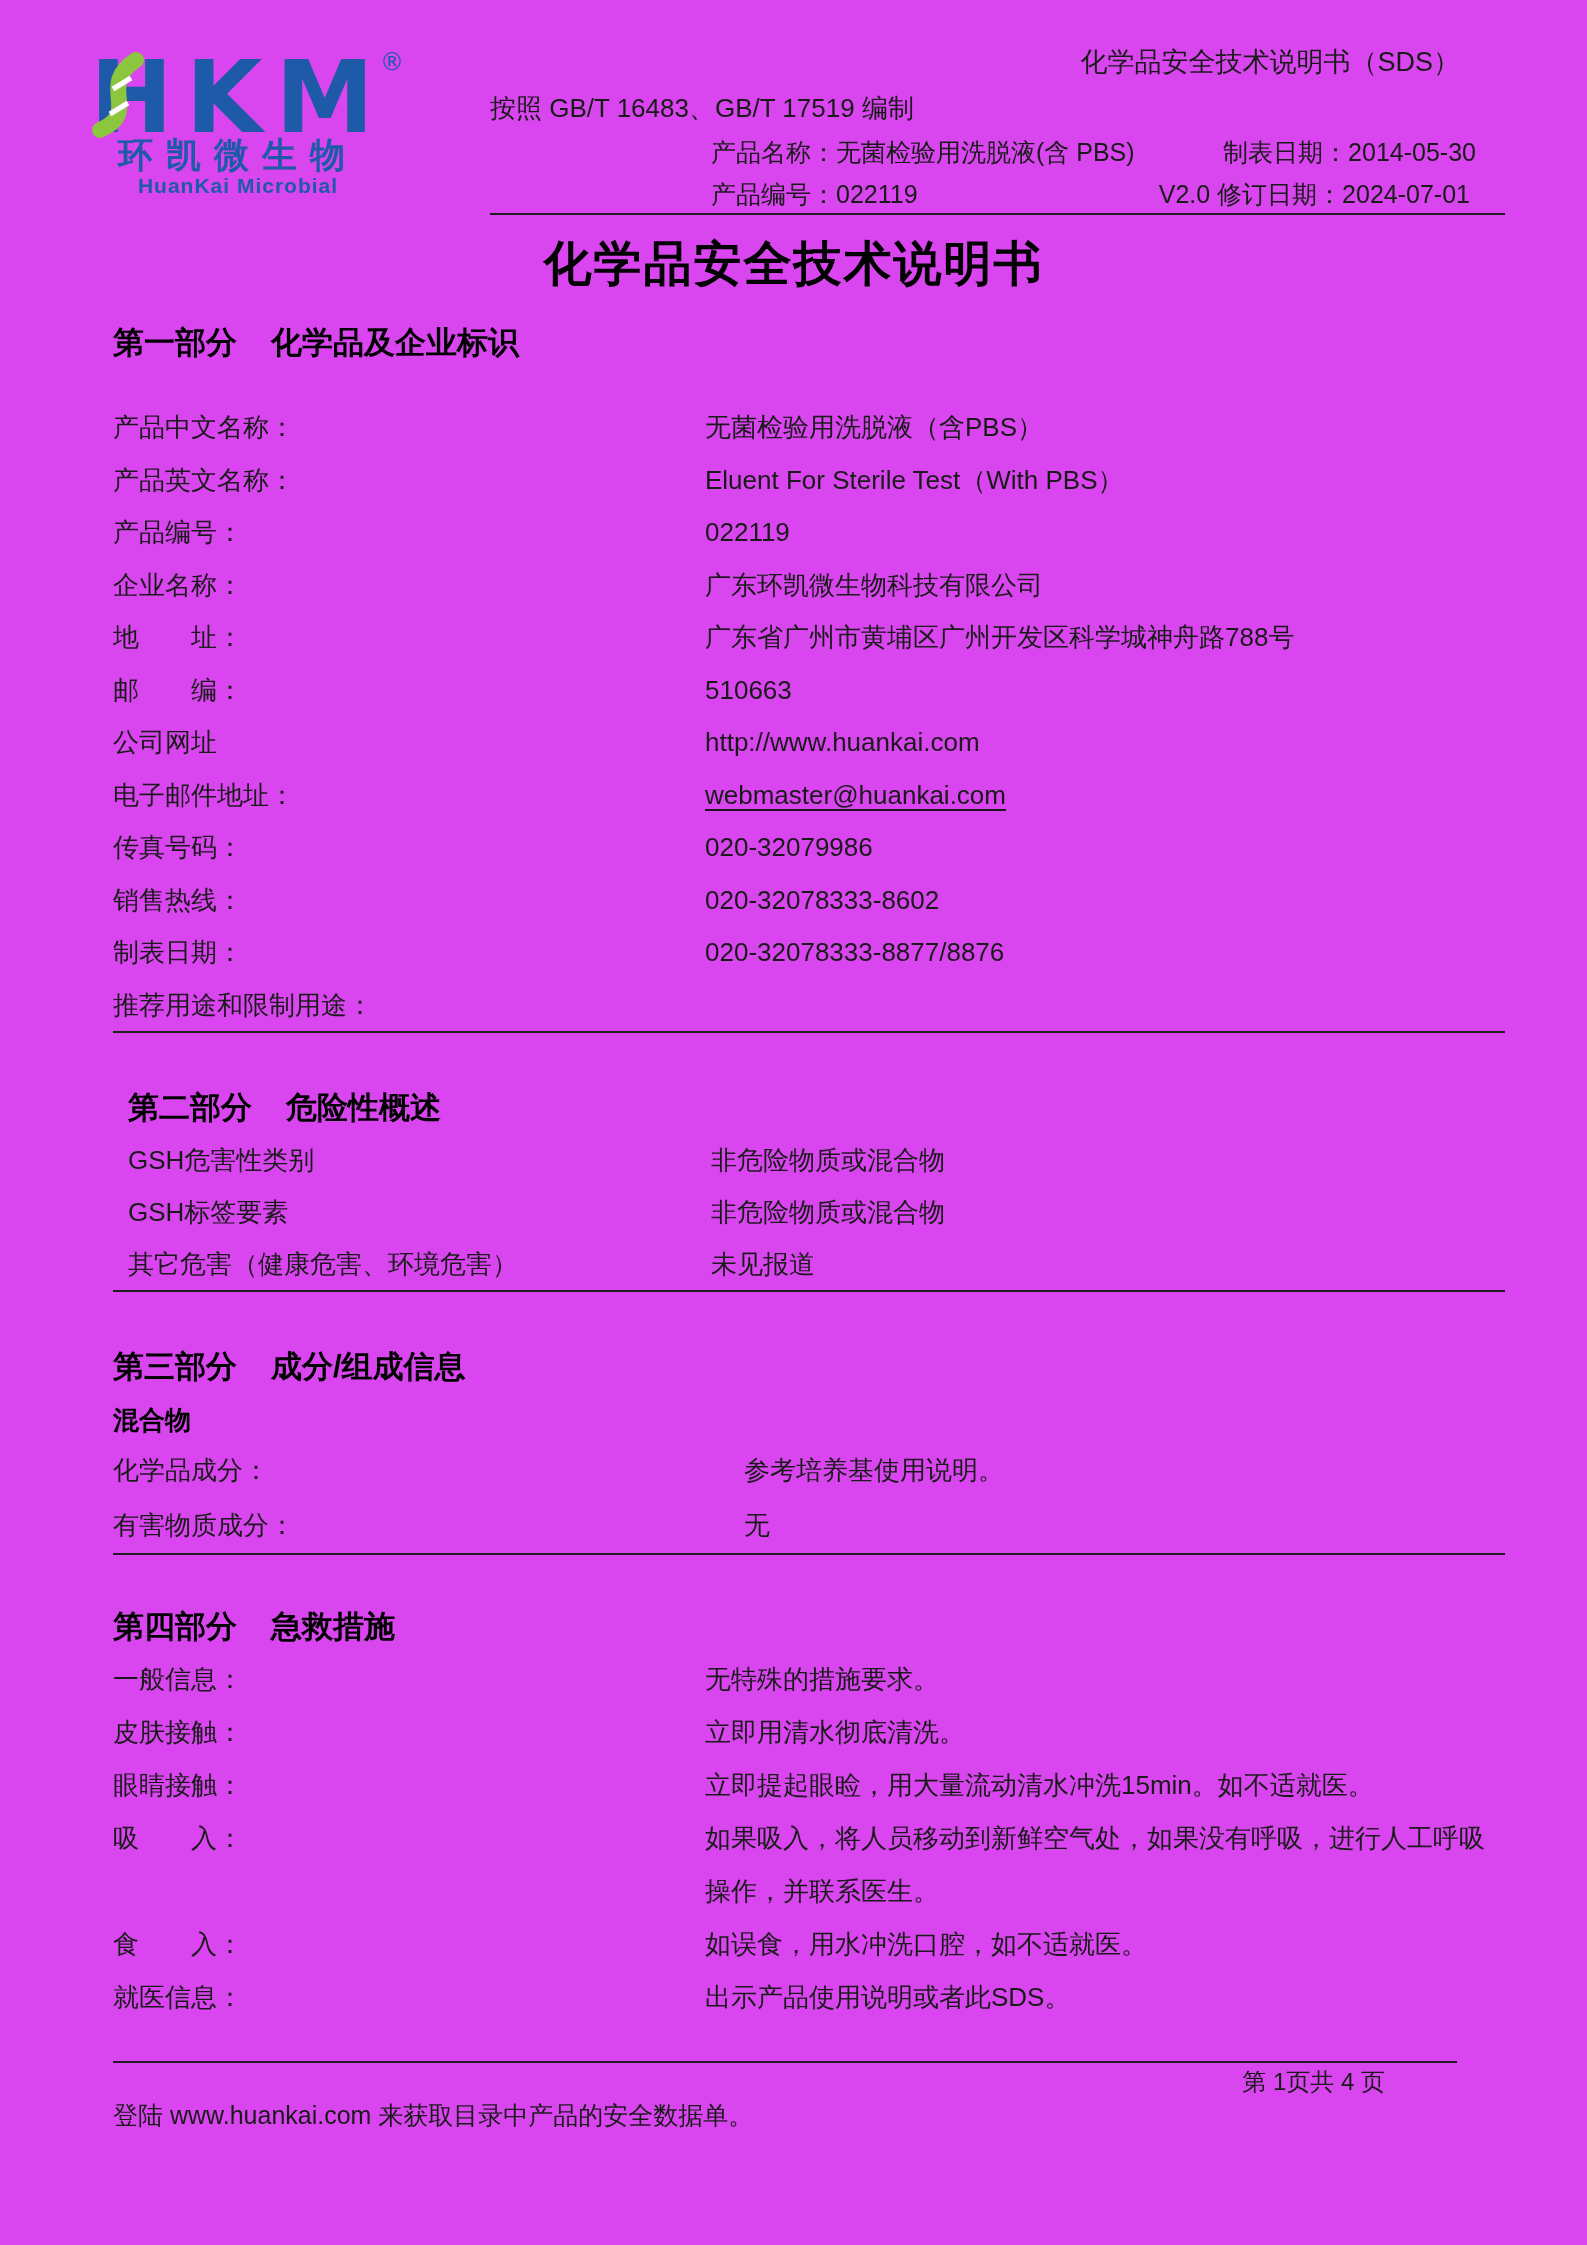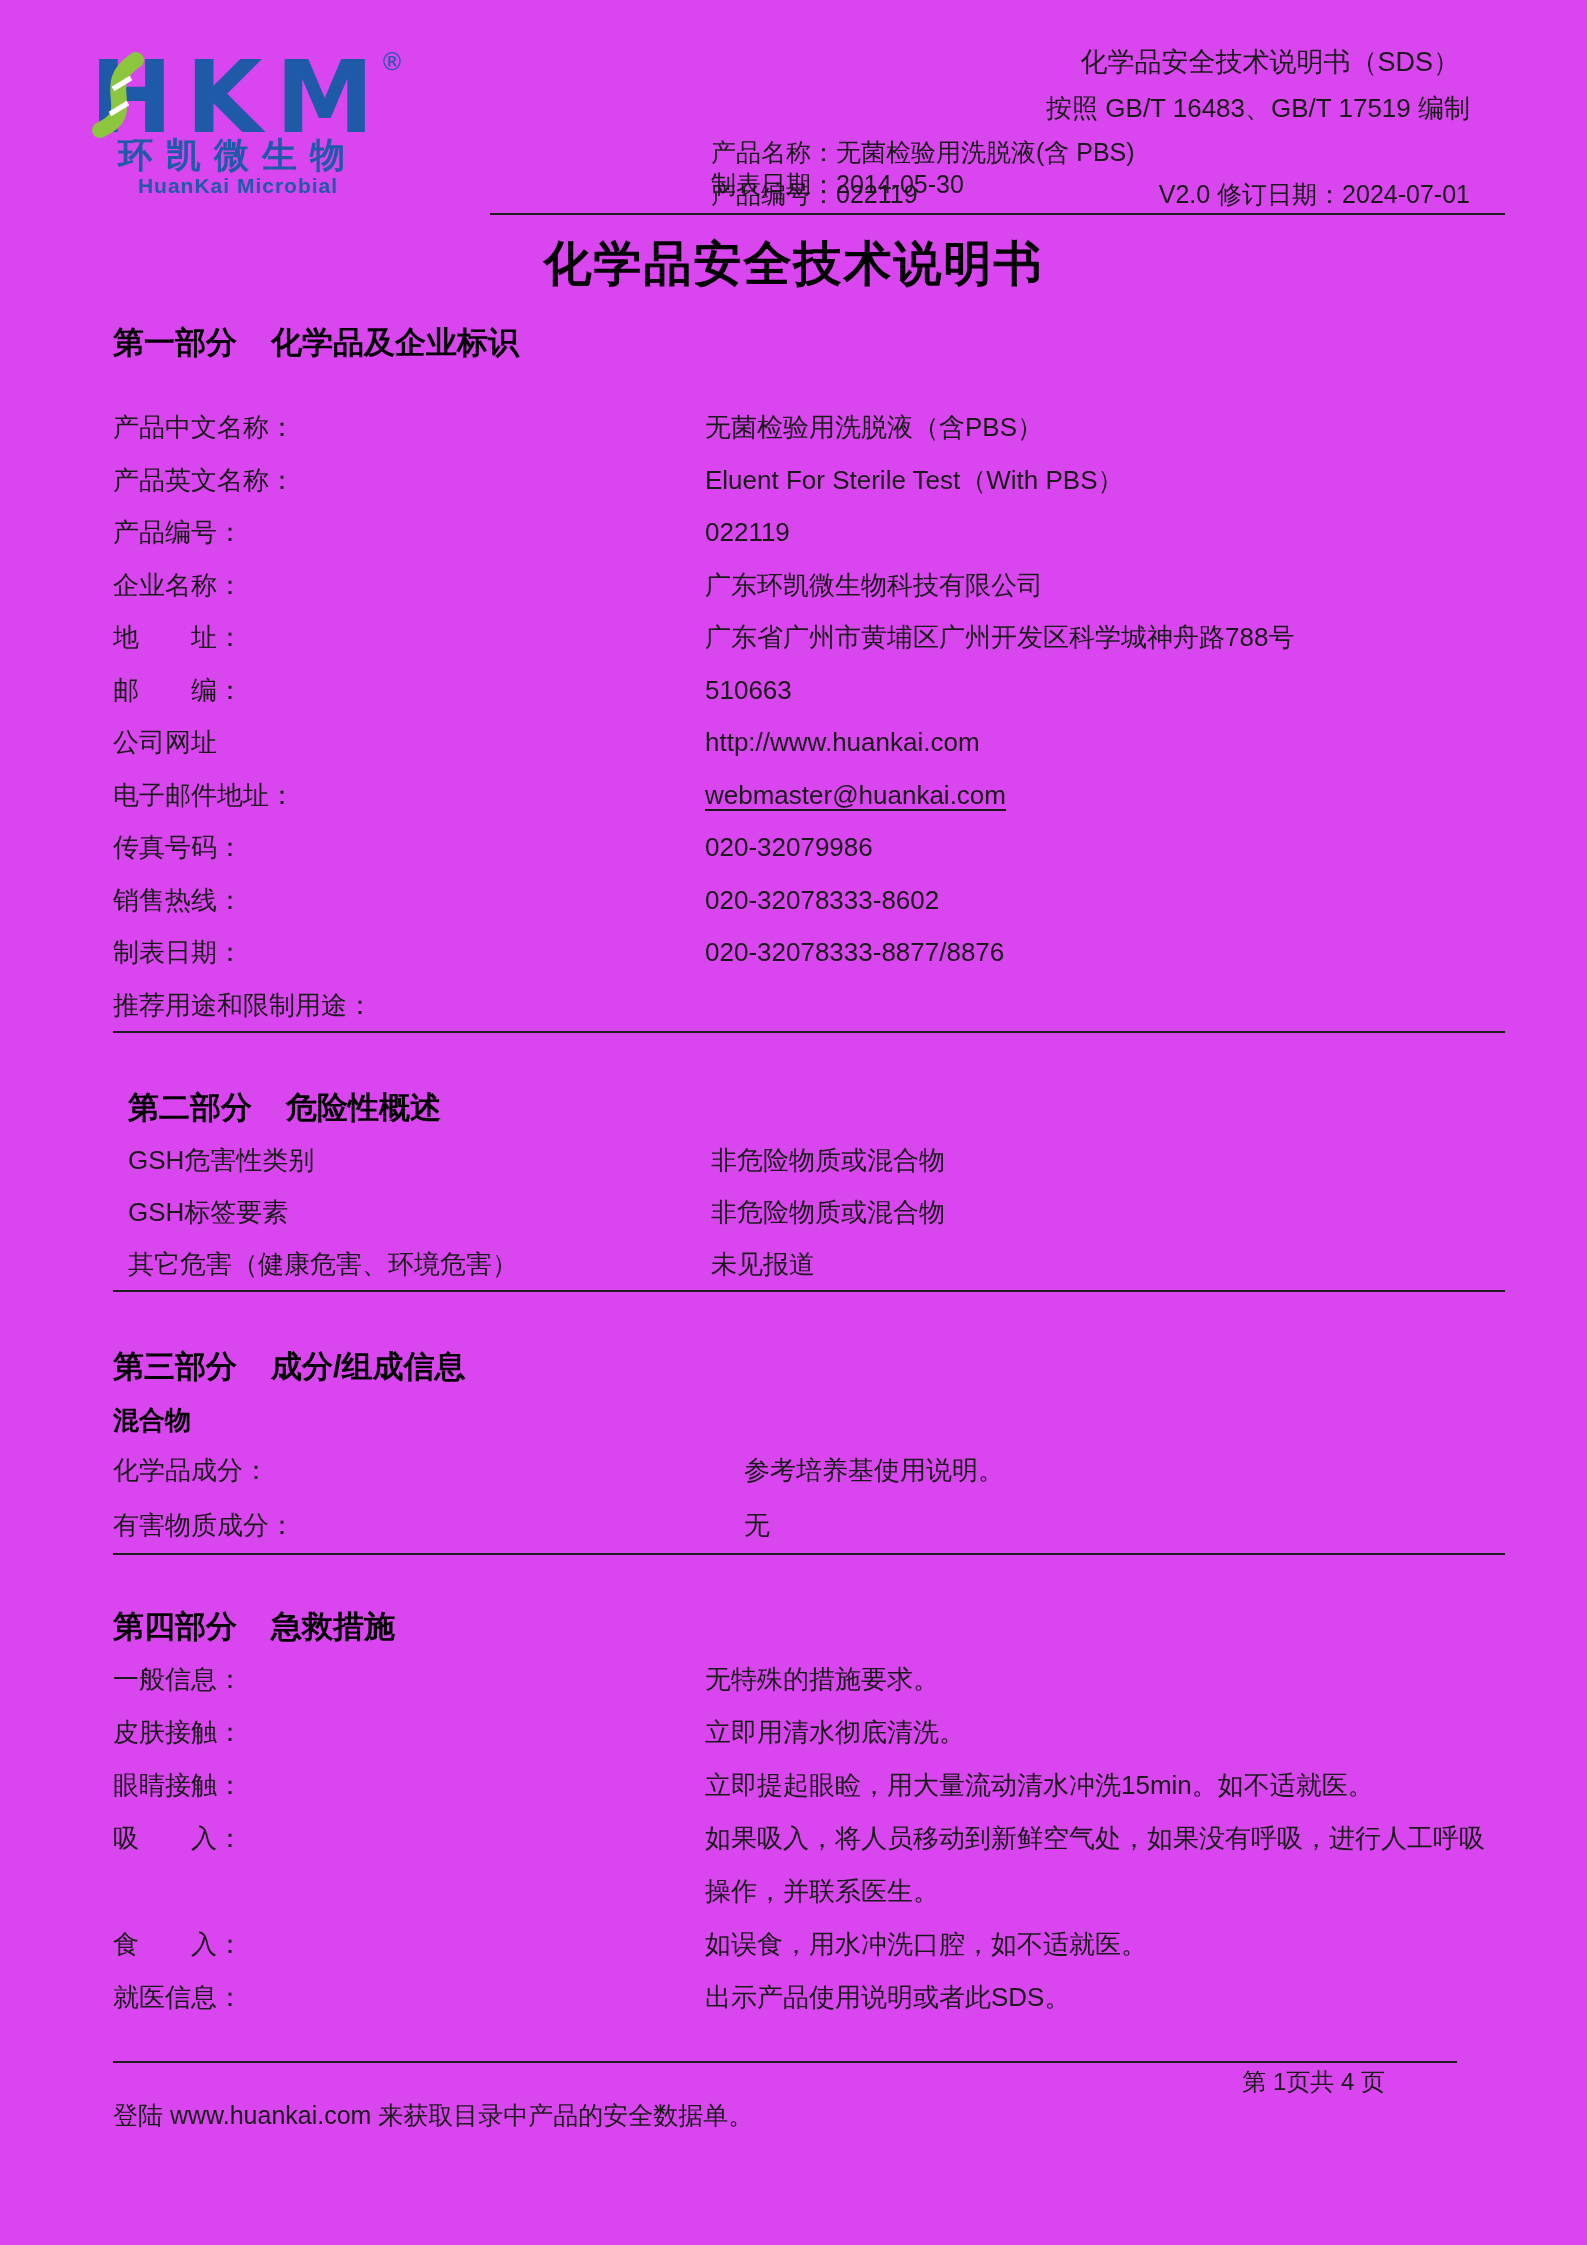--- a/index.html
+++ b/index.html
@@ -4,23 +4,23 @@
 <style>
   html,body{margin:0;padding:0;background:#fff;}
   .page{
     position:relative;width:1587px;height:2245px;background:#d946ef;overflow:hidden;
     font-family:"Liberation Sans","DejaVu Sans",sans-serif;color:#1a1a1a;
   }
   
   .logo-wrap{position:absolute;left:88px;top:26px;width:320px;height:178px;}
   .hl{position:absolute;left:490px;width:1015px;box-sizing:border-box;white-space:nowrap;}
   .hl1{top:46px;height:32px;line-height:32px;text-align:right;padding-right:45px;font-size:27px;}
-  .hl2{top:92px;height:32px;line-height:32px;text-align:right;padding-right:35px;font-size:26px;}
+  .hl2{top:92px;height:32px;line-height:32px;padding-right:35px;font-size:26px;}
   .hl3{top:136px;height:32px;line-height:32px;display:flex;justify-content:space-between;
-       padding:0 29px 0 221px;font-size:25px;flex-direction:column;}
+       padding:0 29px 0 221px;font-size:25px;}
   .hl4{top:178px;height:32px;line-height:32px;display:flex;justify-content:space-between;
        padding:0 35px 0 221px;font-size:25px;}
   .rule{position:absolute;height:0;border-top:2px solid #1f1f1f;}
   .hdr-rule{left:490px;width:1015px;top:213px;}
   .rule1{left:113px;width:1392px;top:1031px;}
   .rule2{left:113px;width:1392px;top:1290px;}
   .rule3{left:113px;width:1392px;top:1553px;}
   .foot-rule{left:113px;width:1344px;top:2061px;}
   
   .doc-title{position:absolute;left:0;right:0;top:234px;margin:0;text-align:center;

